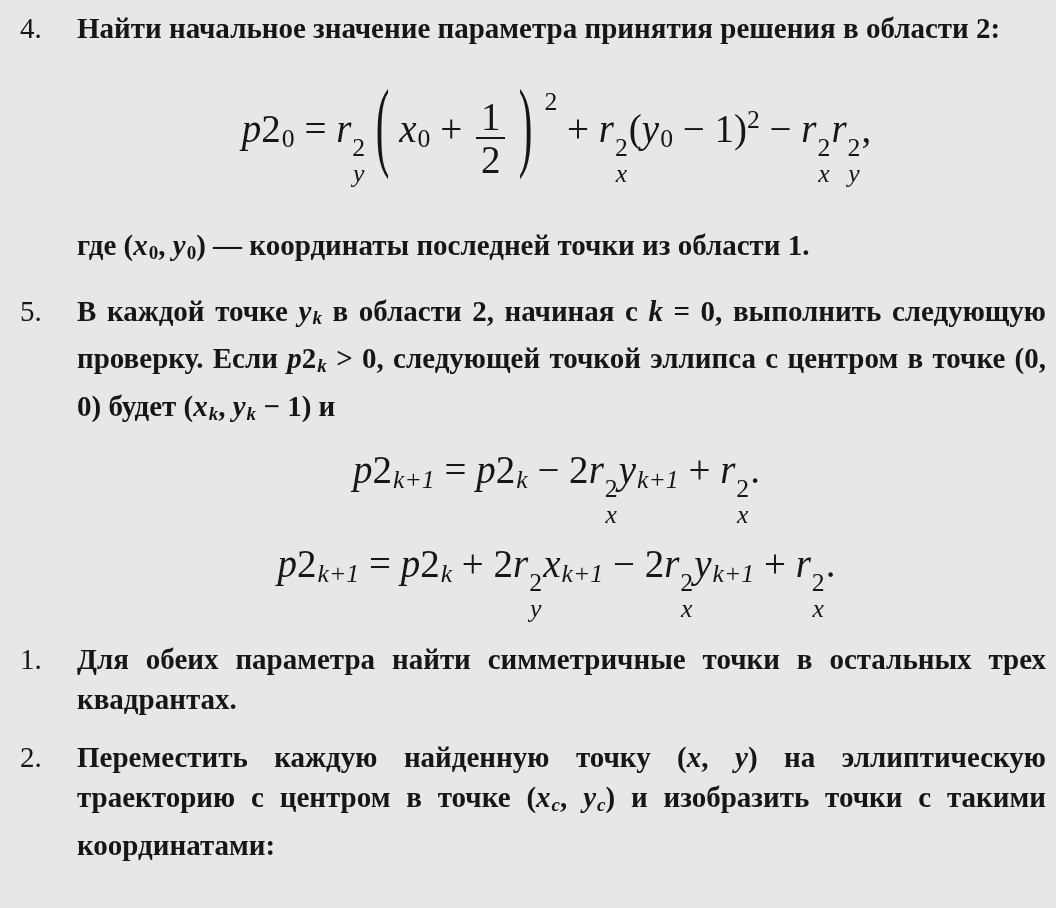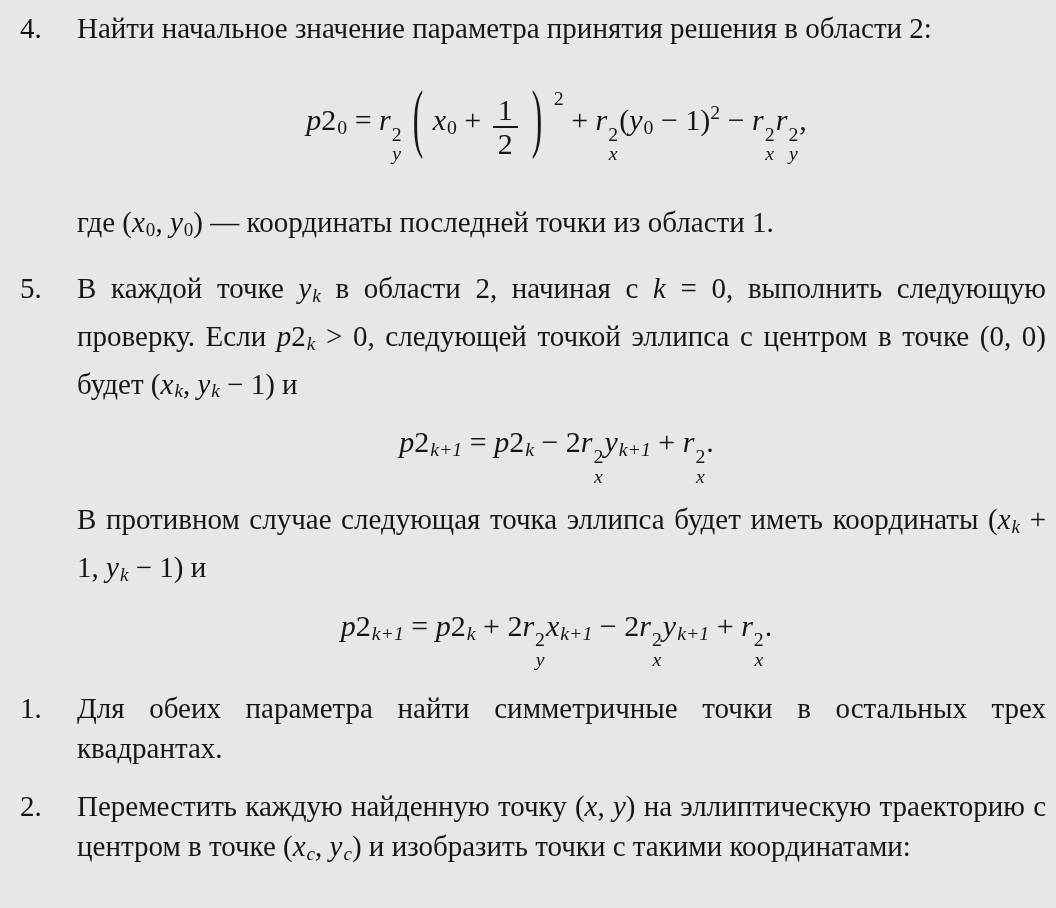--- a/index.html
+++ b/index.html
@@ -14,39 +14,40 @@
     color: #161616;
     font-family: "Liberation Serif", "DejaVu Serif", serif;
     font-size: 29px;
   }
   #doc {
     padding: 8px 10px 0 20px;
   }
   .para {
     line-height: 40px;
     text-align: justify;
+    font-weight: bold;
   }
   .li-row {
     display: flex;
     margin-top: 18px;
   }
   .li-row:first-child { margin-top: 0; }
   .li-num {
     flex: 0 0 57px;
     line-height: 40px;
   }
   .li-body { flex: 1; }
   .cont {
     margin-left: 57px;
     margin-top: 11px;
   }
   .formula {
     margin: 12px 10px 12px 57px;
     text-align: center;
-    font-size: 30px;
+    font-size: 39px;
     line-height: 1.25;
     white-space: nowrap;
   }
   .formula.tall { padding: 26px 0; }
   .mi { font-style: italic; }
   .tk { }
   .sb {
     font-size: 0.66em;
     vertical-align: -0.2em;
     margin-left: 1px;
@@ -115,21 +116,20 @@
       <div class="li-num">5.</div>
       <div class="li-body para"><span class="tk">В каждой точке </span><span class="tk mi">y</span><span class="sb mi">k</span><span class="tk"> в области 2, начиная с </span><span class="tk mi">k</span><span class="tk"> = 0, выполнить следующую проверку. Если </span><span class="tk mi">p</span><span class="tk">2</span><span class="sb mi">k</span><span class="tk"> &gt; 0, следующей точкой эллипса с центром в точке (0, 0) будет (</span><span class="tk mi">x</span><span class="sb mi">k</span><span class="tk">, </span><span class="tk mi">y</span><span class="sb mi">k</span><span class="tk"> − 1) и</span></div>
     </div>
     <div class="formula"><span class="tk mi">p</span><span class="tk">2</span><span class="sb mi">k+1</span><span class="tk"> = </span><span class="tk mi">p</span><span class="tk">2</span><span class="sb mi">k</span><span class="tk"> − 2</span><span class="tk mi">r</span><span class="ss">
         <span class="ss-t">2</span>
         <span class="ss-b mi">x</span>
       </span><span class="tk mi">y</span><span class="sb mi">k+1</span><span class="tk"> + </span><span class="tk mi">r</span><span class="ss">
         <span class="ss-t">2</span>
         <span class="ss-b mi">x</span>
       </span><span class="tk">.</span></div>
-    <div class="para cont"><span class="tk">В противном случае следующая точка эллипса будет иметь координаты (</span><span class="tk mi">x</span><span class="sb mi">k</span><span class="tk"> + 1, </span><span class="tk mi">y</span><span class="sb mi">k</span><span class="tk"> − 1) и</span></div>
     <div class="formula"><span class="tk mi">p</span><span class="tk">2</span><span class="sb mi">k+1</span><span class="tk"> = </span><span class="tk mi">p</span><span class="tk">2</span><span class="sb mi">k</span><span class="tk"> + 2</span><span class="tk mi">r</span><span class="ss">
         <span class="ss-t">2</span>
         <span class="ss-b mi">y</span>
       </span><span class="tk mi">x</span><span class="sb mi">k+1</span><span class="tk"> − 2</span><span class="tk mi">r</span><span class="ss">
         <span class="ss-t">2</span>
         <span class="ss-b mi">x</span>
       </span><span class="tk mi">y</span><span class="sb mi">k+1</span><span class="tk"> + </span><span class="tk mi">r</span><span class="ss">
         <span class="ss-t">2</span>
         <span class="ss-b mi">x</span>
       </span><span class="tk">.</span></div>

